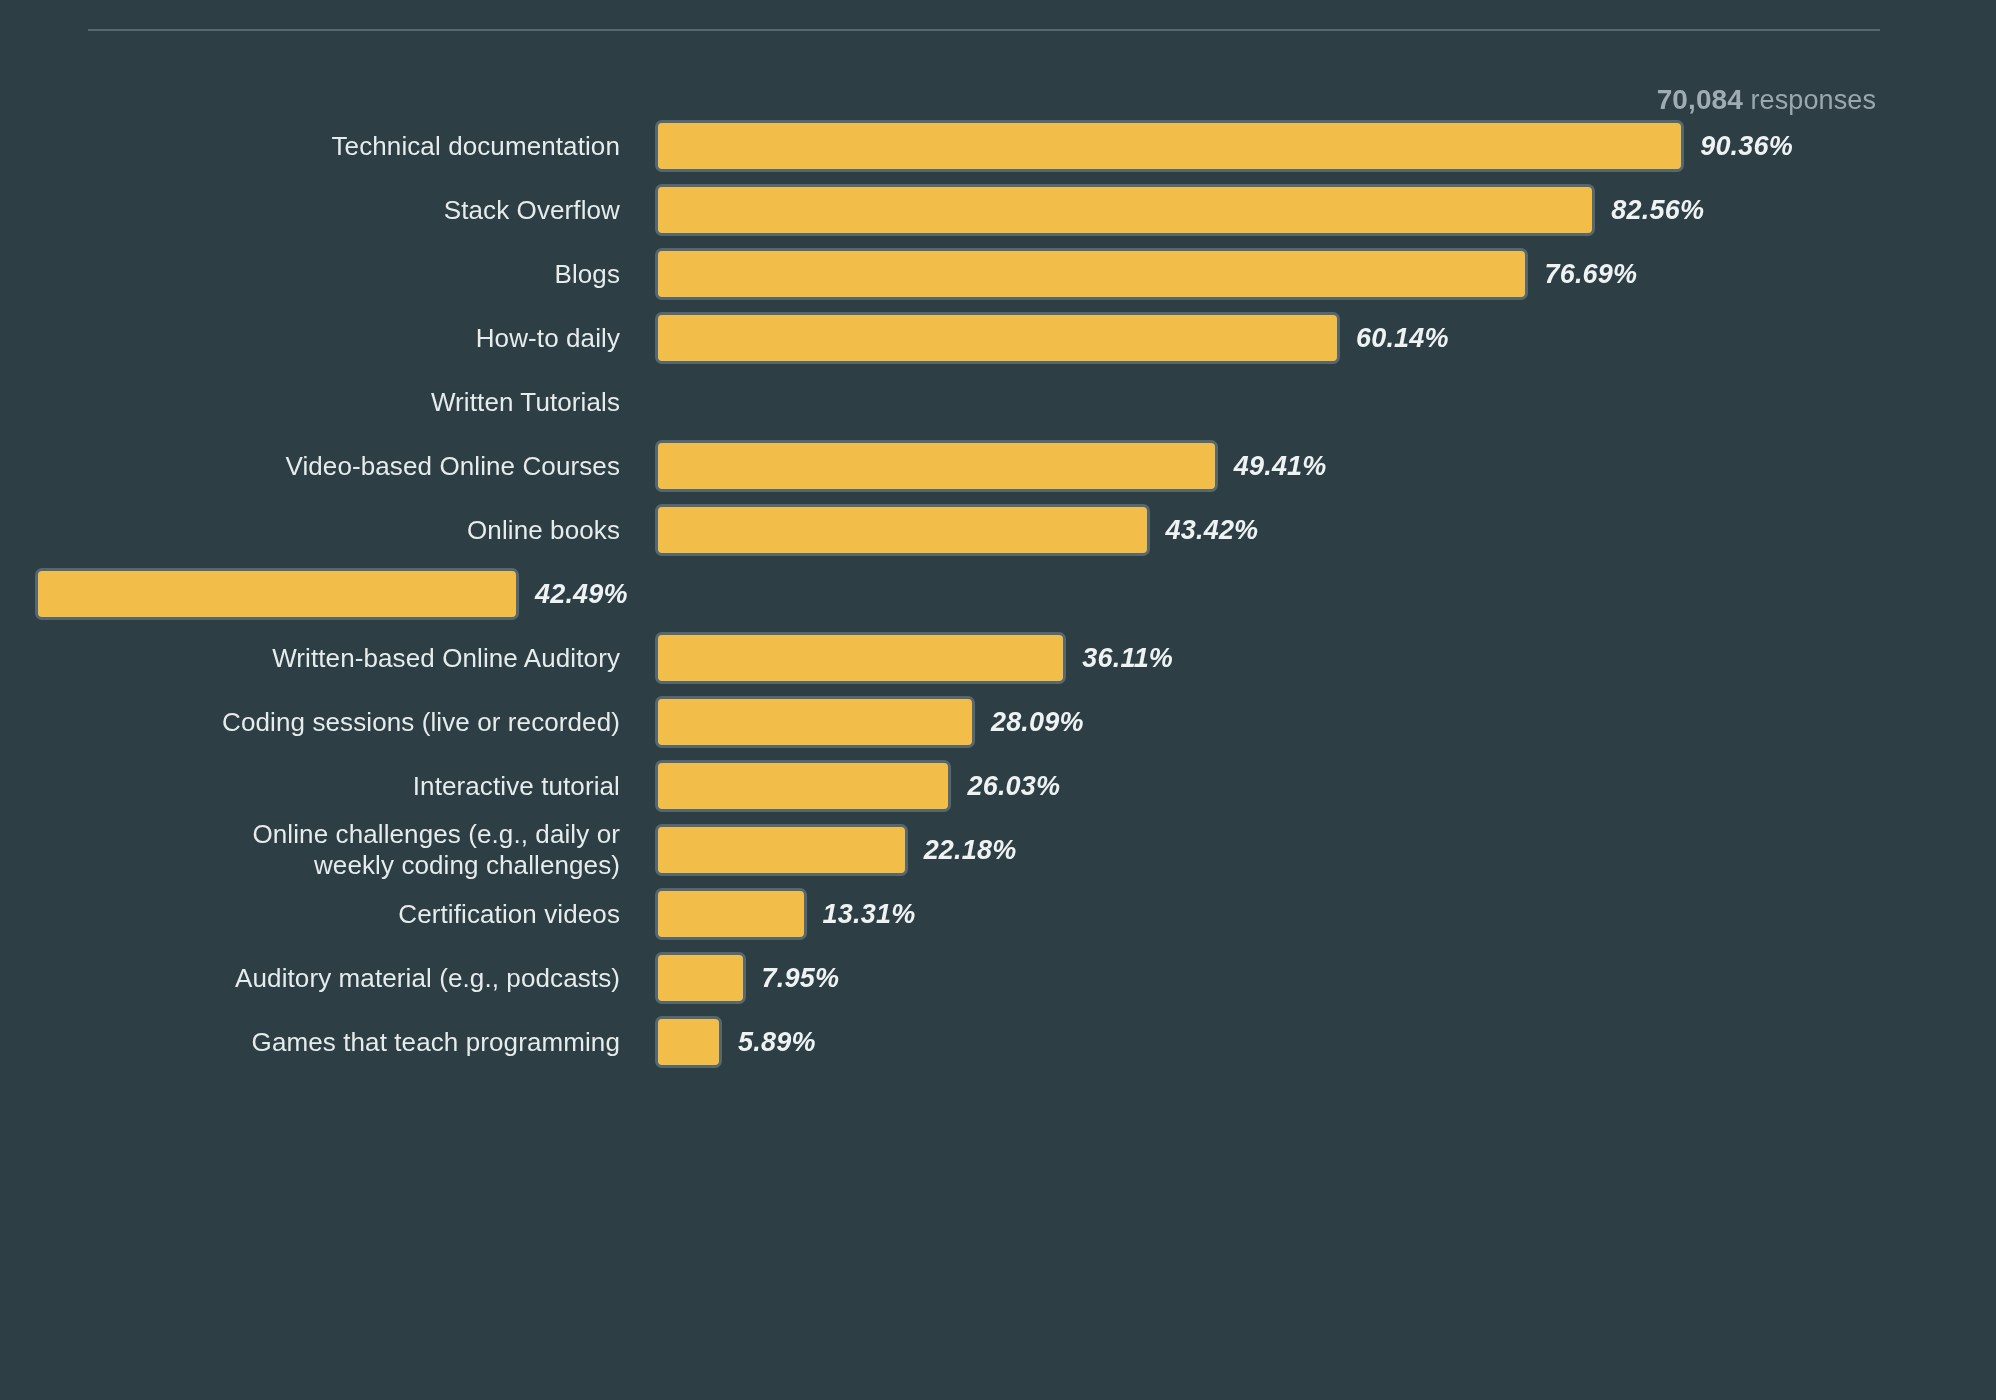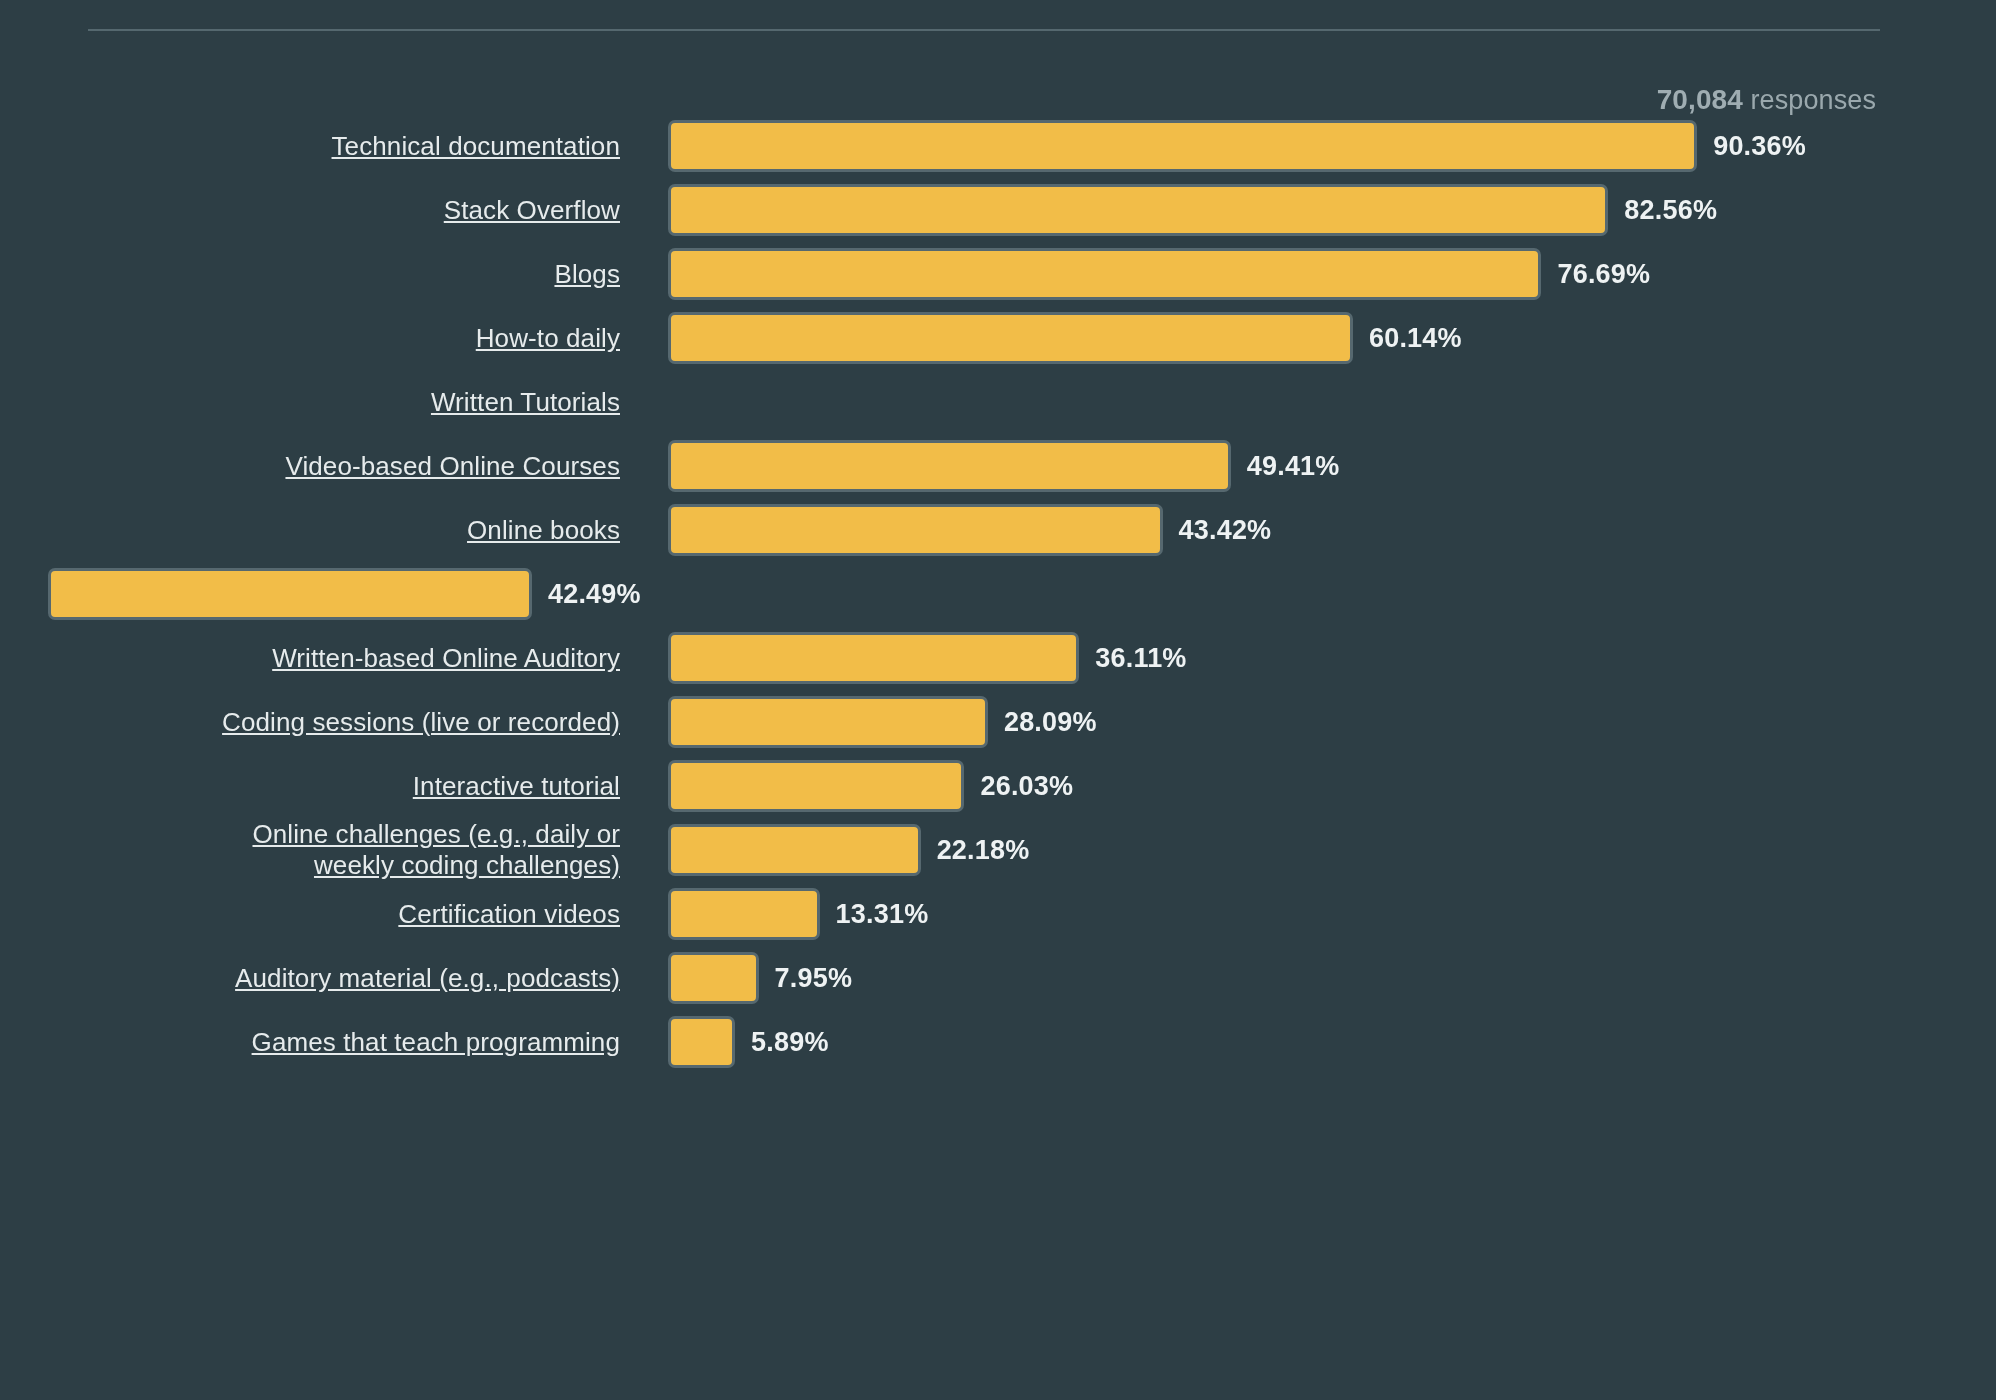--- a/index.html
+++ b/index.html
@@ -67,30 +67,30 @@
   .row-label {
     width: 620px;
     flex: 0 0 620px;
     text-align: right;
     font-size: 26px;
     line-height: 31px;
     color: #e6ebec;
     padding-right: 0;
     white-space: pre-line;
     letter-spacing: .1px;
-    text-decoration: underline;
   }
 
   .bar-zone {
     position: relative;
-    margin-left: 48px;
+    margin-left: 35px;
     height: 52px;
     display: flex;
     align-items: center;
     flex: 1 1 auto;
+    font-style: italic;
   }
 
   .bar {
     height: 52px;
     box-sizing: border-box;
     background: #f2bd48;
     border: 3px solid #56686f;
     border-radius: 7px;
     flex: 0 0 auto;
   }

